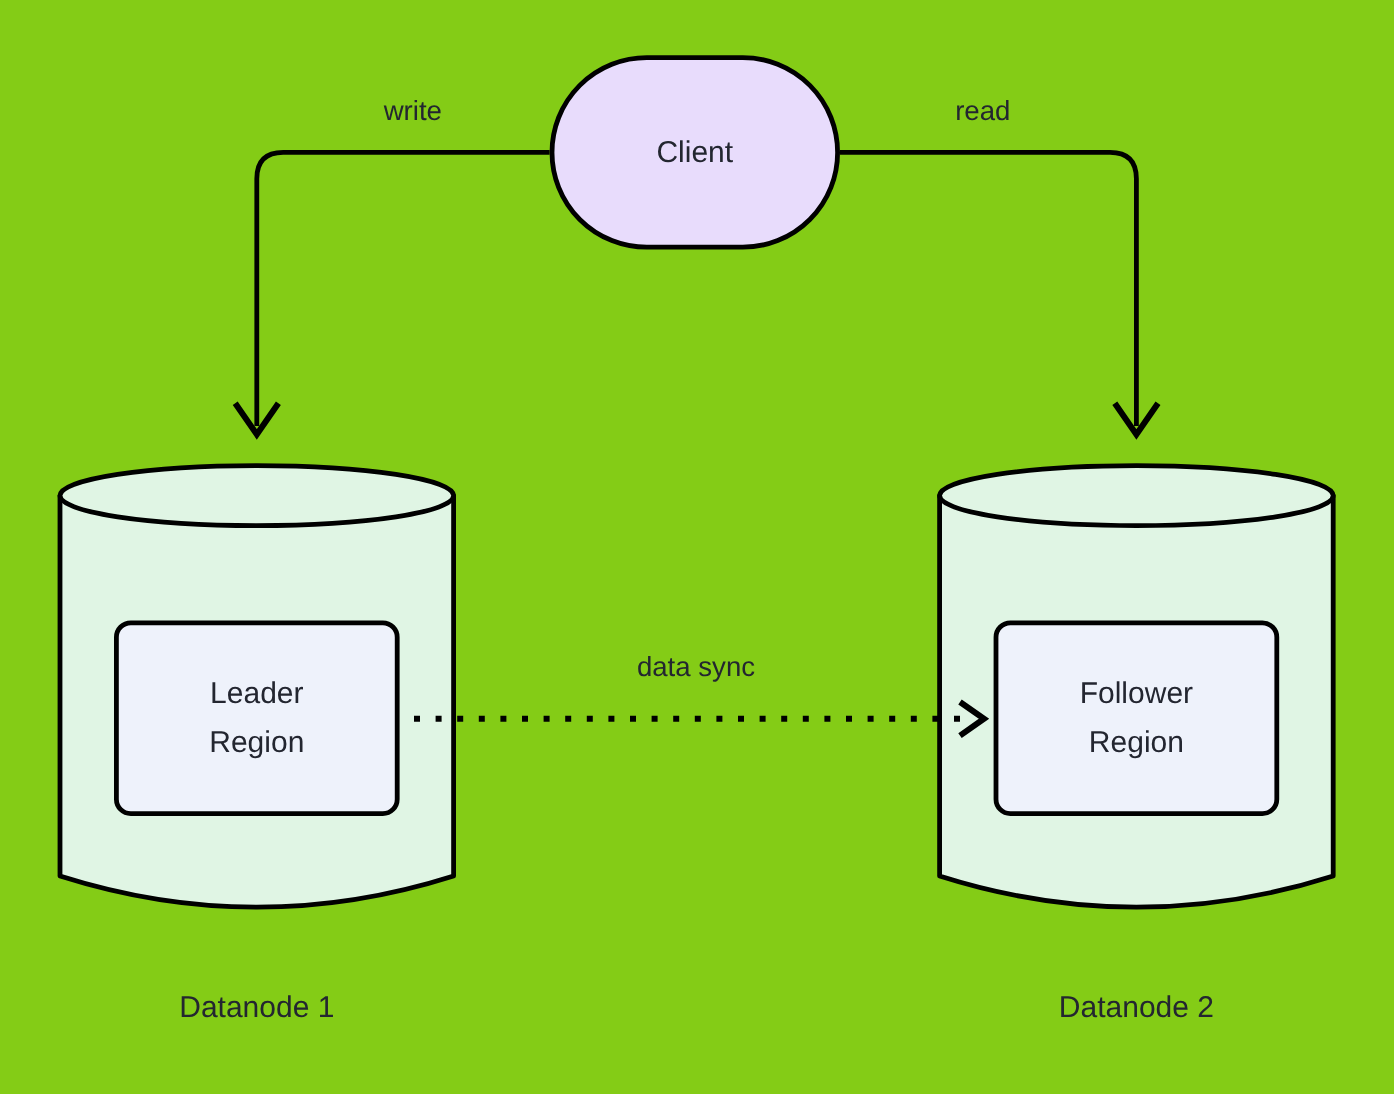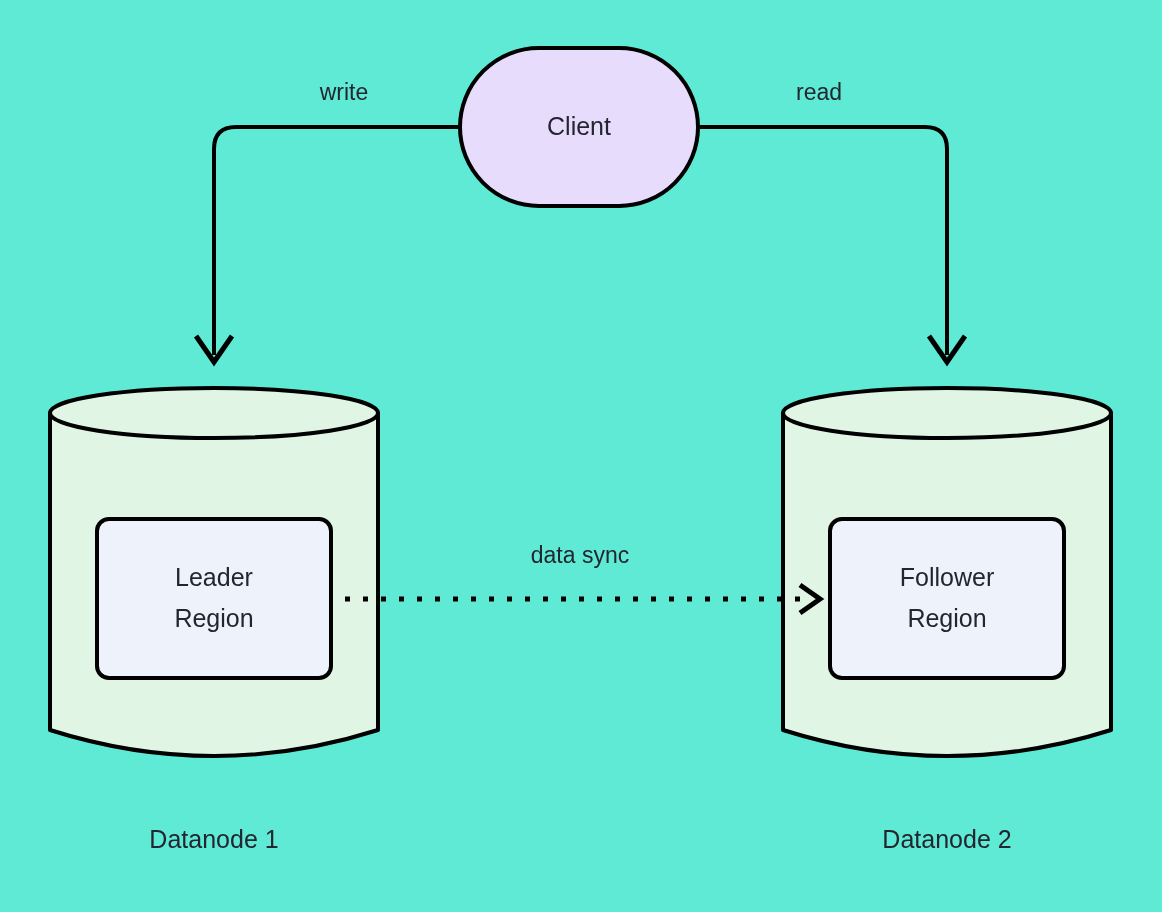--- a/index.html
+++ b/index.html
@@ -10,21 +10,21 @@
   body {
     width: 1162px;
     height: 912px;
     font-family: "Liberation Sans", "DejaVu Sans", sans-serif;
     overflow: hidden;
   }
   #diagram-root {
     position: relative;
     width: 1162px;
     height: 912px;
-    background: #5eead4;
+    background: #84cc16;
   }
   svg.diagram-canvas {
     display: block;
     width: 1162px;
     height: 912px;
   }
   .node-label {
     font-family: "Liberation Sans", "DejaVu Sans", sans-serif;
     font-size: 25px;
     fill: #232630;

